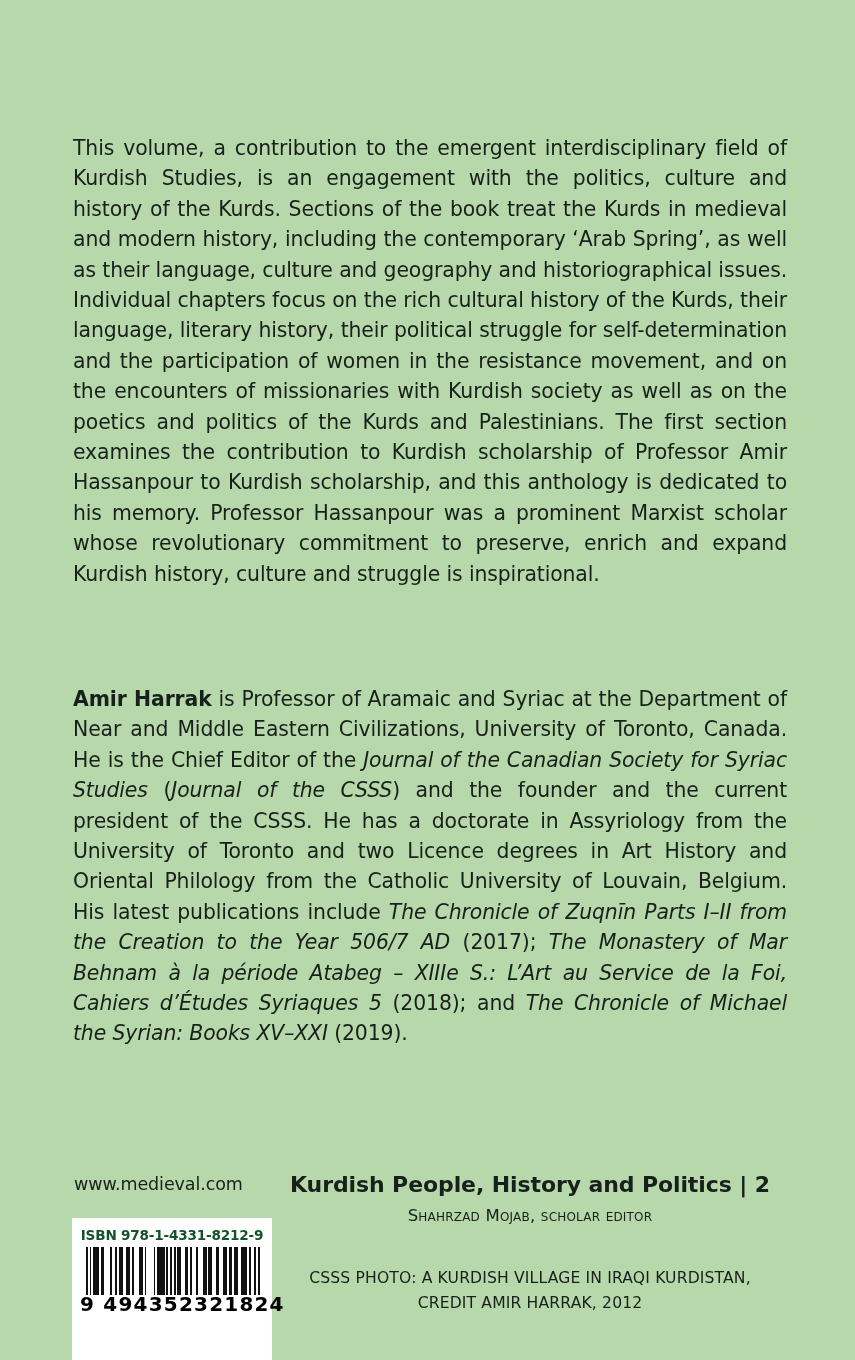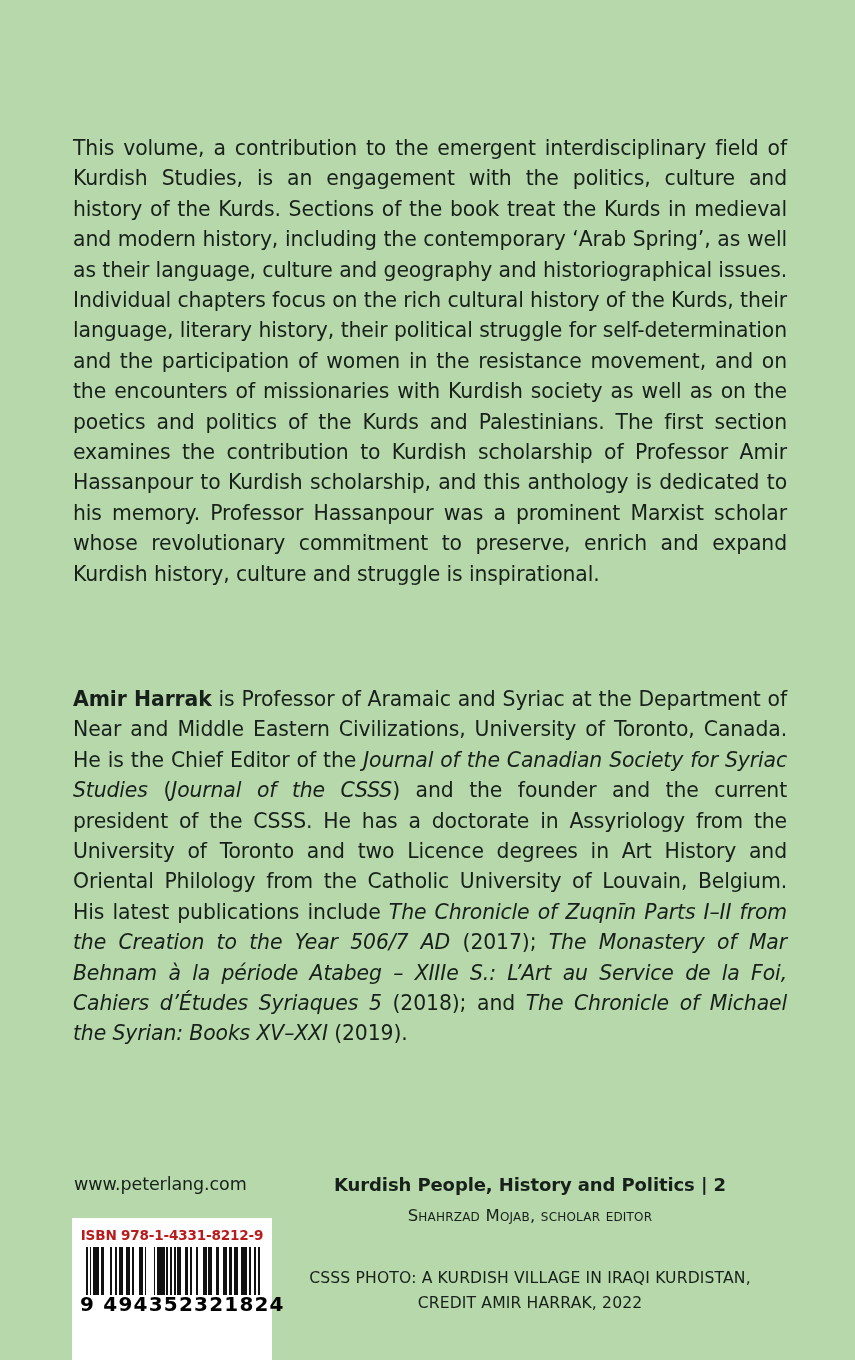--- a/index.html
+++ b/index.html
@@ -66,21 +66,21 @@
   }
 
   .series-block {
     position: absolute;
     left: 275px;
     top: 1172px;
     width: 510px;
     text-align: center;
   }
   .series-title {
-    font-size: 18px;
+    font-size: 22px;
     font-weight: 700;
     line-height: 26px;
     letter-spacing: -0.1px;
     white-space: nowrap;
   }
   .series-editor {
     margin-top: 7px;
     font-size: 16.5px;
     font-weight: 400;
     line-height: 21px;
@@ -115,21 +115,21 @@
   }
   .barcode-isbn {
     position: absolute;
     left: 0;
     top: 9px;
     width: 200px;
     text-align: center;
     font-size: 13.6px;
     font-weight: 700;
     letter-spacing: -0.2px;
-    color: #b91c1c;
+    color: #14532d;
     white-space: nowrap;
   }
   .barcode-bars {
     position: absolute;
     left: 14px;
     top: 29px;
     width: 175px;
     height: 48px;
     display: flex;
     align-items: stretch;
@@ -155,30 +155,30 @@
 </style>
 </head>
 <body>
 
 <div class="page">
 
   <div class="blurb"><span>This volume, a contribution to the emergent interdisciplinary field of Kurdish Studies, is an engagement with the politics, culture and history of the Kurds. Sections of the book treat the Kurds in medieval and modern history, including the contemporary ‘Arab Spring’, as well as their language, culture and geography and historiographical issues. Individual chapters focus on the rich cultural history of the Kurds, their language, literary history, their political struggle for self-determination and the participation of women in the resistance movement, and on the encounters of missionaries with Kurdish society as well as on the poetics and politics of the Kurds and Palestinians. The first section examines the contribution to Kurdish scholarship of Professor Amir Hassanpour to Kurdish scholarship, and this anthology is dedicated to his memory. Professor Hassanpour was a prominent Marxist scholar whose revolutionary commitment to preserve, enrich and expand Kurdish history, culture and struggle is inspirational.</span></div>
 
   <div class="bio"><b>Amir Harrak</b><span> is Professor of Aramaic and Syriac at the Department of Near and Middle Eastern Civilizations, University of Toronto, Canada. He is the Chief Editor of the </span><i>Journal of the Canadian Society for Syriac Studies</i><span> (</span><i>Journal of the CSSS</i><span>) and the founder and the current president of the CSSS. He has a doctorate in Assyriology from the University of Toronto and two Licence degrees in Art History and Oriental Philology from the Catholic University of Louvain, Belgium. His latest publications include </span><i>The Chronicle of Zuqnīn Parts I–II from the Creation to the Year 506/7 AD</i><span> (2017); </span><i>The Monastery of Mar Behnam à la période Atabeg – XIIIe S.: L’Art au Service de la Foi, Cahiers d’Études Syriaques 5</i><span> (2018); and </span><i>The Chronicle of Michael the Syrian: Books XV–XXI</i><span> (2019).</span></div>
 
-  <div class="footer-url">www.peterlang.com</div>
+  <div class="footer-url">www.medieval.com</div>
 
   <div class="series-block">
     <div class="series-title">Kurdish People, History and Politics | 2</div>
     <div class="series-editor">Shahrzad Mojab, scholar editor</div>
   </div>
 
   <div class="cover-credit">
     <span class="cc-line">CSSS PHOTO: A KURDISH VILLAGE IN IRAQI KURDISTAN,</span>
-    <span class="cc-line">CREDIT AMIR HARRAK, 2022</span>
+    <span class="cc-line">CREDIT AMIR HARRAK, 2012</span>
   </div>
 
   <div class="barcode-box">
     <div class="barcode-isbn">ISBN 978-1-4331-8212-9</div>
     <div class="barcode-bars" id="barcode-bars">
         <span style="width:1.0526%;background:#111"></span>
         <span style="width:1.0526%;background:#ffffff"></span>
         <span style="width:1.0526%;background:#111"></span>
         <span style="width:1.0526%;background:#ffffff"></span>
         <span style="width:1.0526%;background:#111"></span>

